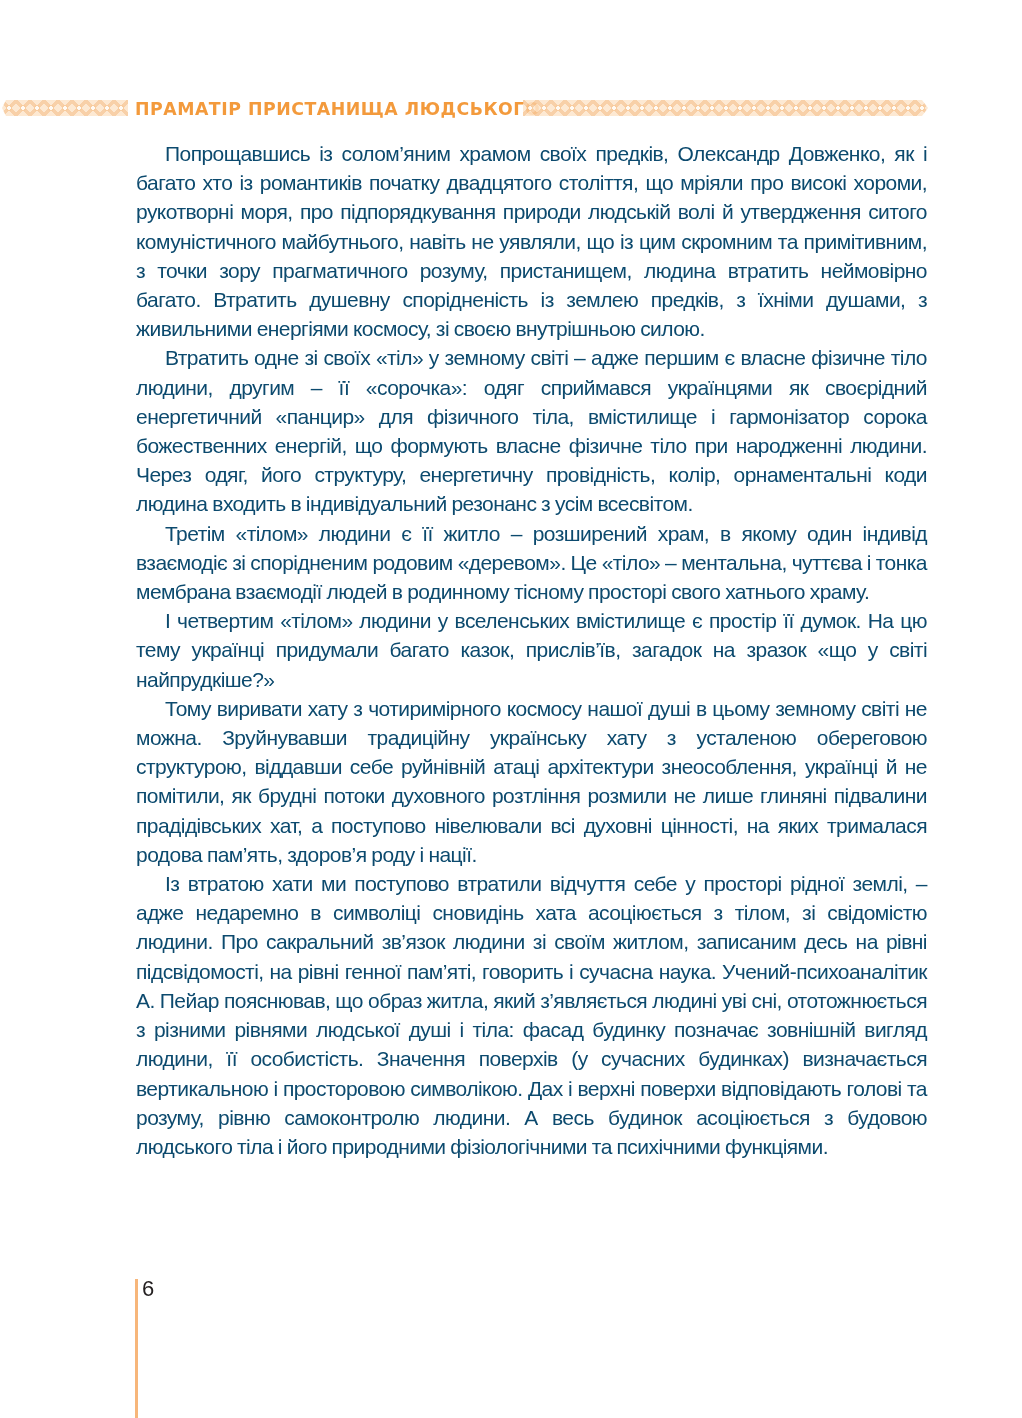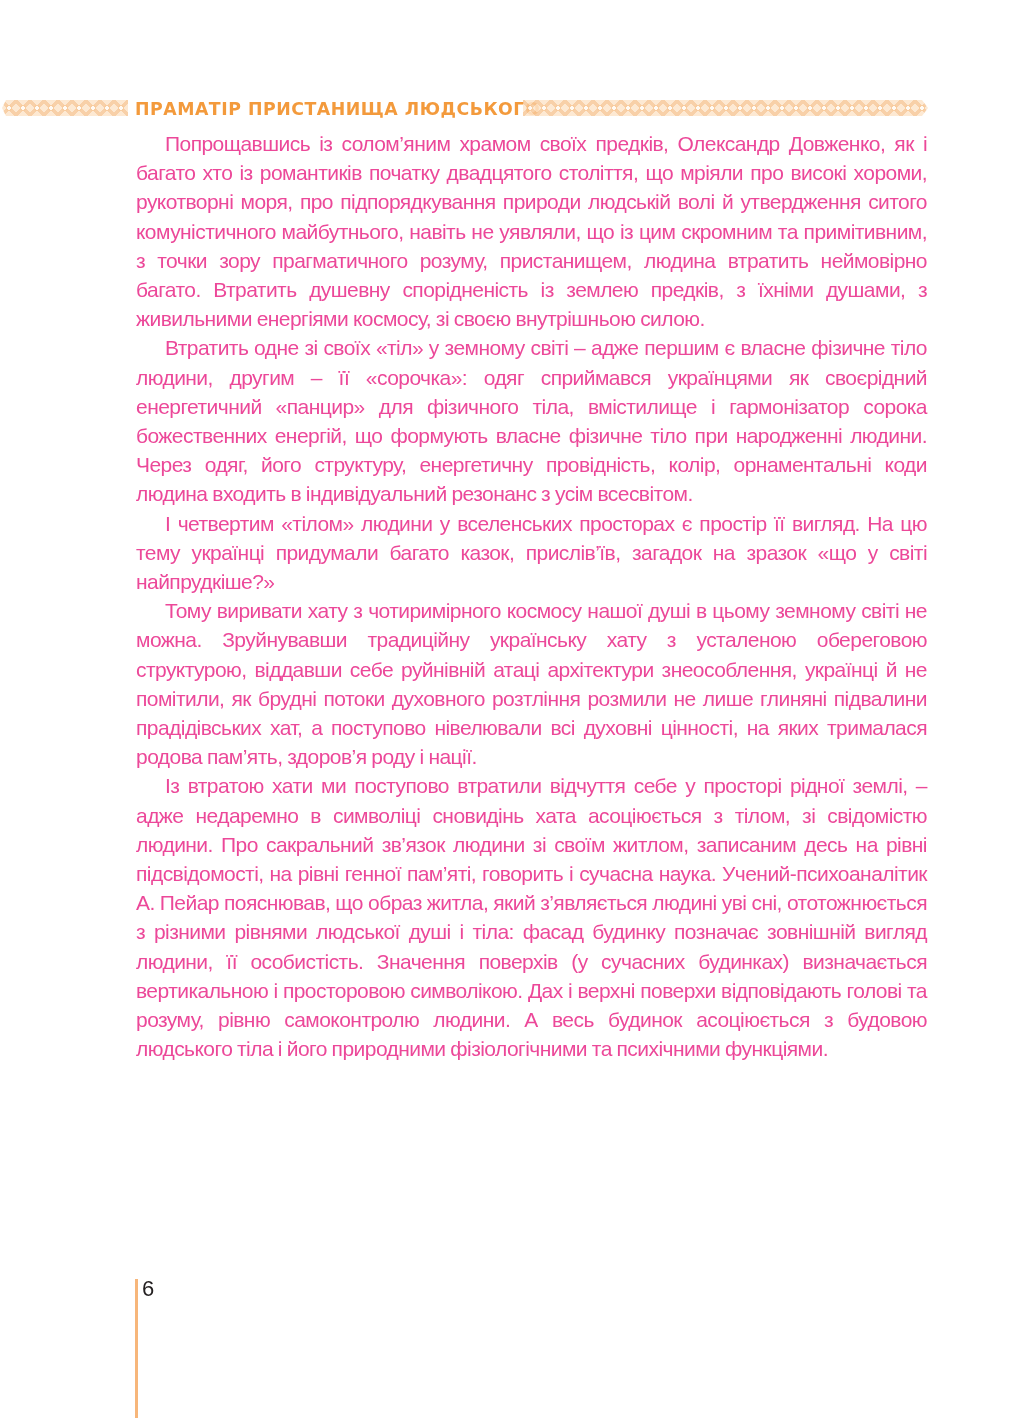--- a/index.html
+++ b/index.html
@@ -23,23 +23,23 @@
   .header-title {
     position: absolute; left: 135px; top: 0px;
     font-family: "DejaVu Sans", sans-serif; font-weight: bold;
     font-size: 17px; letter-spacing: 0.5px; line-height: 24px;
     color: #f39a3c; text-transform: uppercase;
     transform: scaleX(1.02); transform-origin: left center;
     white-space: nowrap;
   }
 
   .body-text {
-    position: absolute; left: 136px; top: 129px; width: 791px;
+    position: absolute; left: 136px; top: 139px; width: 791px;
     font-family: "Liberation Sans Narrow", "Liberation Sans", sans-serif;
-    font-size: 21px; line-height: 29.2px; color: #ec4899;
+    font-size: 21px; line-height: 29.2px; color: #0c4a6e;
     text-align: justify;
   }
   .body-text p {
     margin: 0; text-indent: 29px;
     letter-spacing: -0.55px; word-spacing: -0.5px;
   }
 
   .folio-rule {
     position: absolute; left: 135px; top: 1279px; width: 3px; height: 139px;
     background: #f7b67a;
@@ -54,19 +54,20 @@
 
 <div class="running-header">
   <div class="ornament left"></div>
   <div class="header-title">Праматір пристанища людського</div>
   <div class="ornament right"></div>
 </div>
 
 <div class="body-text">
   <p>Попрощавшись із солом’яним храмом своїх предків, Олександр Довженко, як і багато хто із романтиків початку двадцятого століття, що мріяли про високі хороми, рукотворні моря, про підпорядкування природи людській волі й утвердження ситого комуністичного майбутнього, навіть не уявляли, що із цим скромним та примітивним, з точки зору прагматичного розуму, пристанищем, людина втратить неймовірно багато. Втратить душевну спорідненість із землею предків, з їхніми душами, з живильними енергіями космосу, зі своєю внутрішньою силою.</p>
   <p>Втратить одне зі своїх «тіл» у земному світі – адже першим є власне фізичне тіло людини, другим – її «сорочка»: одяг сприймався українцями як своєрідний енергетичний «панцир» для фізичного тіла, вмістилище і гармонізатор сорока божественних енергій, що формують власне фізичне тіло при народженні людини. Через одяг, його структуру, енергетичну провідність, колір, орнаментальні коди людина входить в індивідуальний резонанс з усім всесвітом.</p>
-  <p>І четвертим «тілом» людини у вселенських просторах є простір її вигляд. На цю тему українці придумали багато казок, прислів’їв, загадок на зразок «що у світі найпрудкіше?»</p>
+  <p>Третім «тілом» людини є її житло – розширений храм, в якому один індивід взаємодіє зі спорідненим родовим «деревом». Це «тіло» – ментальна, чуттєва і тонка мембрана взаємодії людей в родинному тісному просторі свого хатнього храму.</p>
+  <p>І четвертим «тілом» людини у вселенських вмістилище є простір її думок. На цю тему українці придумали багато казок, прислів’їв, загадок на зразок «що у світі найпрудкіше?»</p>
   <p>Тому виривати хату з чотиримірного космосу нашої душі в цьому земному світі не можна. Зруйнувавши традиційну українську хату з усталеною обереговою структурою, віддавши себе руйнівній атаці архітектури знеособлення, українці й не помітили, як брудні потоки духовного розтління розмили не лише глиняні підвалини прадідівських хат, а поступово нівелювали всі духовні цінності, на яких трималася родова пам’ять, здоров’я роду і нації.</p>
   <p>Із втратою хати ми поступово втратили відчуття себе у просторі рідної землі, – адже недаремно в символіці сновидінь хата асоціюється з тілом, зі свідомістю людини. Про сакральний зв’язок людини зі своїм житлом, записаним десь на рівні підсвідомості, на рівні генної пам’яті, говорить і сучасна наука. Учений-психоаналітик А. Пейар пояснював, що образ житла, який з’являється людині уві сні, ототожнюється з різними рівнями людської душі і тіла: фасад будинку позначає зовнішній вигляд людини, її особистість. Значення поверхів (у сучасних будинках) визначається вертикальною і просторовою символікою. Дах і верхні поверхи відповідають голові та розуму, рівню самоконтролю людини. А весь будинок асоціюється з будовою людського тіла і його природними фізіологічними та психічними функціями.</p>
 </div>
 
 <div class="folio-rule"></div>
 <div class="folio">6</div>
 
 </body></html>

